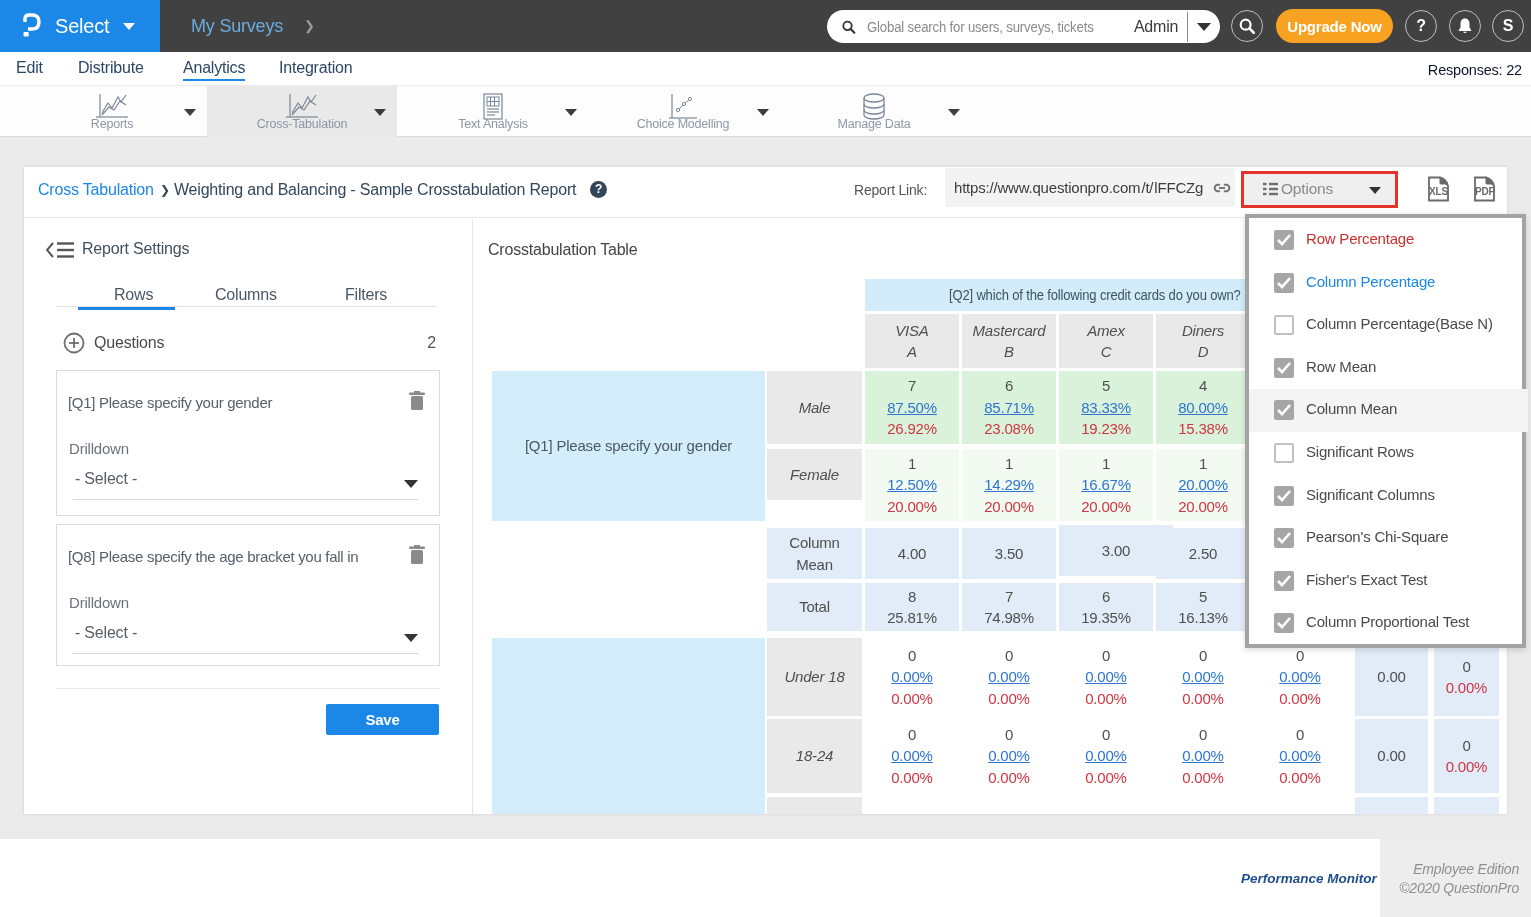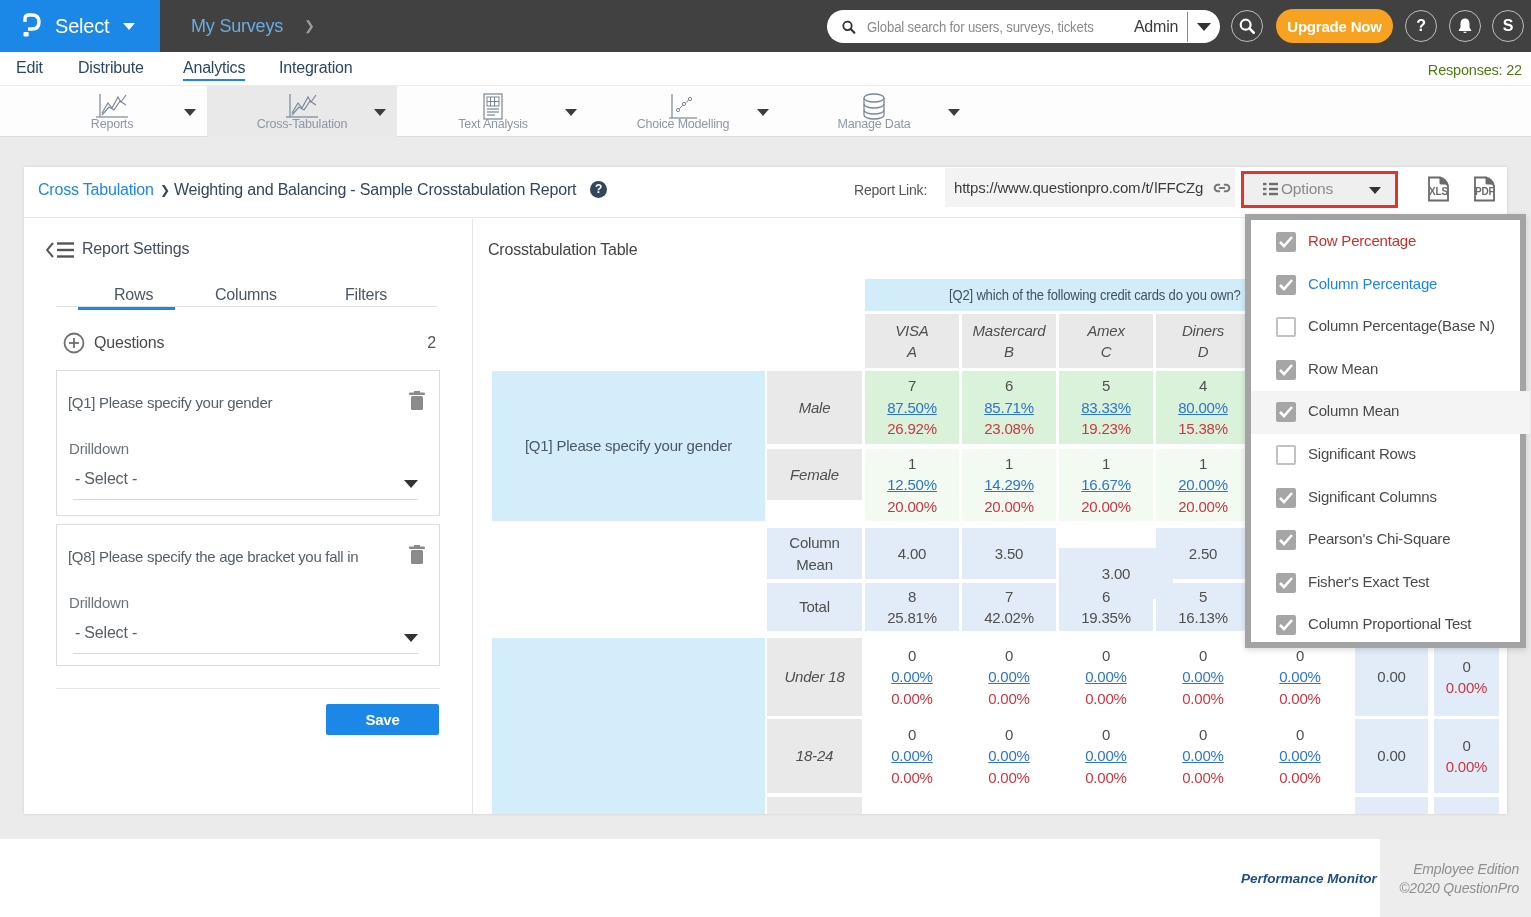--- a/index.html
+++ b/index.html
@@ -16,21 +16,21 @@
 #searchbox { position:absolute; left:827px; top:10px; width:393px; height:33px; background:#fff; border-radius:17px; display:flex; align-items:center; }
 #searchbox .ph { color:#8a8a8a; font-size:15.5px; margin-left:11px; flex:none; white-space:nowrap; transform:scaleX(0.85); transform-origin:left center; }
 #searchbox .admin { color:#3a3a3a; font-size:16px; margin-right:9px; }
 #searchbox .sep { width:1px; height:30px; background:#8a8a8a; margin-right:9px; }
 .dcaret { width:0; height:0; border-left:7px solid transparent; border-right:7px solid transparent; border-top:8px solid #333; }
 .circ { position:absolute; top:10px; width:32px; height:32px; border-radius:50%; border:1.5px solid #bdbdbd; color:#fff; display:flex; align-items:center; justify-content:center; font-size:16px; font-weight:bold; }
 #upg { position:absolute; left:1276px; top:9px; width:117px; height:34px; border-radius:17px; background:#f7a220; color:#fff; font-size:15px; font-weight:bold; display:flex; align-items:center; justify-content:center; }
 
 #navrow { position:absolute; left:0; top:52px; width:1531px; height:34px; background:#fff; border-bottom:1px solid #ececec; }
 #navrow .it { position:absolute; top:7px; font-size:16px; color:#2b4764; }
-#resp { position:absolute; right:9px; top:10px; font-size:14.5px; color:#4d7c0f; }
+#resp { position:absolute; right:9px; top:10px; font-size:14.5px; color:#0f172a; }
 
 #strip { position:absolute; left:0; top:86px; width:1531px; height:51px; background:#fdfdfd; border-bottom:1px solid #dcdcdc; }
 .tab { position:absolute; top:0; width:190px; height:51px; }
 .tab.sel { background:#e9e9e9; }
 .tab .lbl { position:absolute; left:0; right:0; bottom:6px; text-align:center; font-size:12.5px; color:#8d97a5; }
 .tab .ic { position:absolute; left:0; right:0; top:7px; display:flex; justify-content:center; }
 .tcaret { position:absolute; top:23px; width:0; height:0; border-left:6px solid transparent; border-right:6px solid transparent; border-top:7px solid #3c3c3c; }
 
 #panel { position:absolute; left:24px; top:167px; width:1483px; height:647px; background:#fff; overflow:hidden; box-shadow:0 0 3px rgba(0,0,0,0.12); }
 #phead { position:absolute; left:0; top:0; width:1483px; height:51px; border-bottom:1px solid #e8e8e8; }
@@ -63,21 +63,21 @@
 .bg-qlbl { background:#d3edfa; }
 .bg-qh { background:#d2ecfa; }
 
 #rlabel { position:absolute; left:830px; top:15px; font-size:14px; color:#555; }
 #rurl { position:absolute; left:921px; top:1px; width:290px; height:39px; background:#f3f3f3; display:flex; align-items:center; }
 #rurl .u { font-size:15px; color:#3c3c3c; margin-left:9px; white-space:nowrap; }
 #optbtn { position:absolute; left:1217px; top:4px; width:157px; height:37px; border:3.5px solid #e3342c; background:#efefef; }
 #optbtn .ot { position:absolute; left:37px; top:6px; font-size:15.5px; color:#8a8a8a; }
 #optbtn .oc { position:absolute; right:14px; top:13px; }
 
-#drop { position:absolute; left:1245px; top:214px; width:281px; height:434px; background:#fff; border:6px solid #a3a3a3; box-shadow:0 2px 6px rgba(0,0,0,0.15); z-index:50; }
+#drop { position:absolute; left:1245px; top:214px; width:281px; height:434px; background:#fff; border:4px solid #a3a3a3; box-shadow:0 2px 6px rgba(0,0,0,0.15); z-index:50; }
 .ditem { position:absolute; left:0; width:279px; height:43px; }
 .ditem .cb { position:absolute; left:25px; top:11px; width:20px; height:20px; border-radius:2px; }
 .cb.on { background:#a6a6a6; }
 .cb.off { background:#fff; border:2px solid #c2c2c2; }
 .cb.on svg { position:absolute; left:2px; top:3px; }
 .ditem .dl { position:absolute; left:57px; top:11px; font-size:15px; color:#4a4a4a; }
 
 #footer { position:absolute; left:0; top:839px; width:1531px; height:78px; background:#fff;font-style:italic; }
 #perf { position:absolute; left:1241px; top:32px; font-size:13.5px; font-weight:bold; color:#1f4e8c; letter-spacing:0; white-space:nowrap; }
 #edbox { position:absolute; left:1380px; top:0; width:151px; height:78px; background:#ededed; }
@@ -348,30 +348,30 @@
         <div class="b">20.00%</div>
         <div class="r">20.00%</div>
       </div>
   <div class="tc bg-lgrn" style="left:1229px;top:282px;width:94px;height:72px">
         <div>1</div>
         <div class="b">25.00%</div>
         <div class="r">20.00%</div>
       </div>
   <div class="tc bg-blu" style="left:841px;top:361px;width:94px;height:51px">4.00</div>
   <div class="tc bg-blu" style="left:938px;top:361px;width:94px;height:51px">3.50</div>
-  <div class="tc bg-blu" style="left:1035px;top:381px;width:114px;height:51px">3.00</div>
+  <div class="tc bg-blu" style="left:1035px;top:358px;width:114px;height:51px">3.00</div>
   <div class="tc bg-blu" style="left:1132px;top:361px;width:94px;height:51px">2.50</div>
   <div class="tc bg-blu" style="left:1229px;top:361px;width:94px;height:51px">1.50</div>
   <div class="tc bg-blu" style="left:841px;top:416px;width:94px;height:48px">
         <div>8</div>
         <div>25.81%</div>
       </div>
   <div class="tc bg-blu" style="left:938px;top:416px;width:94px;height:48px">
         <div>7</div>
-        <div>42.02%</div>
+        <div>74.98%</div>
       </div>
   <div class="tc bg-blu" style="left:1035px;top:416px;width:94px;height:48px">
         <div>6</div>
         <div>19.35%</div>
       </div>
   <div class="tc bg-blu" style="left:1132px;top:416px;width:94px;height:48px">
         <div>5</div>
         <div>16.13%</div>
       </div>
   <div class="tc bg-blu" style="left:1229px;top:416px;width:94px;height:48px">

